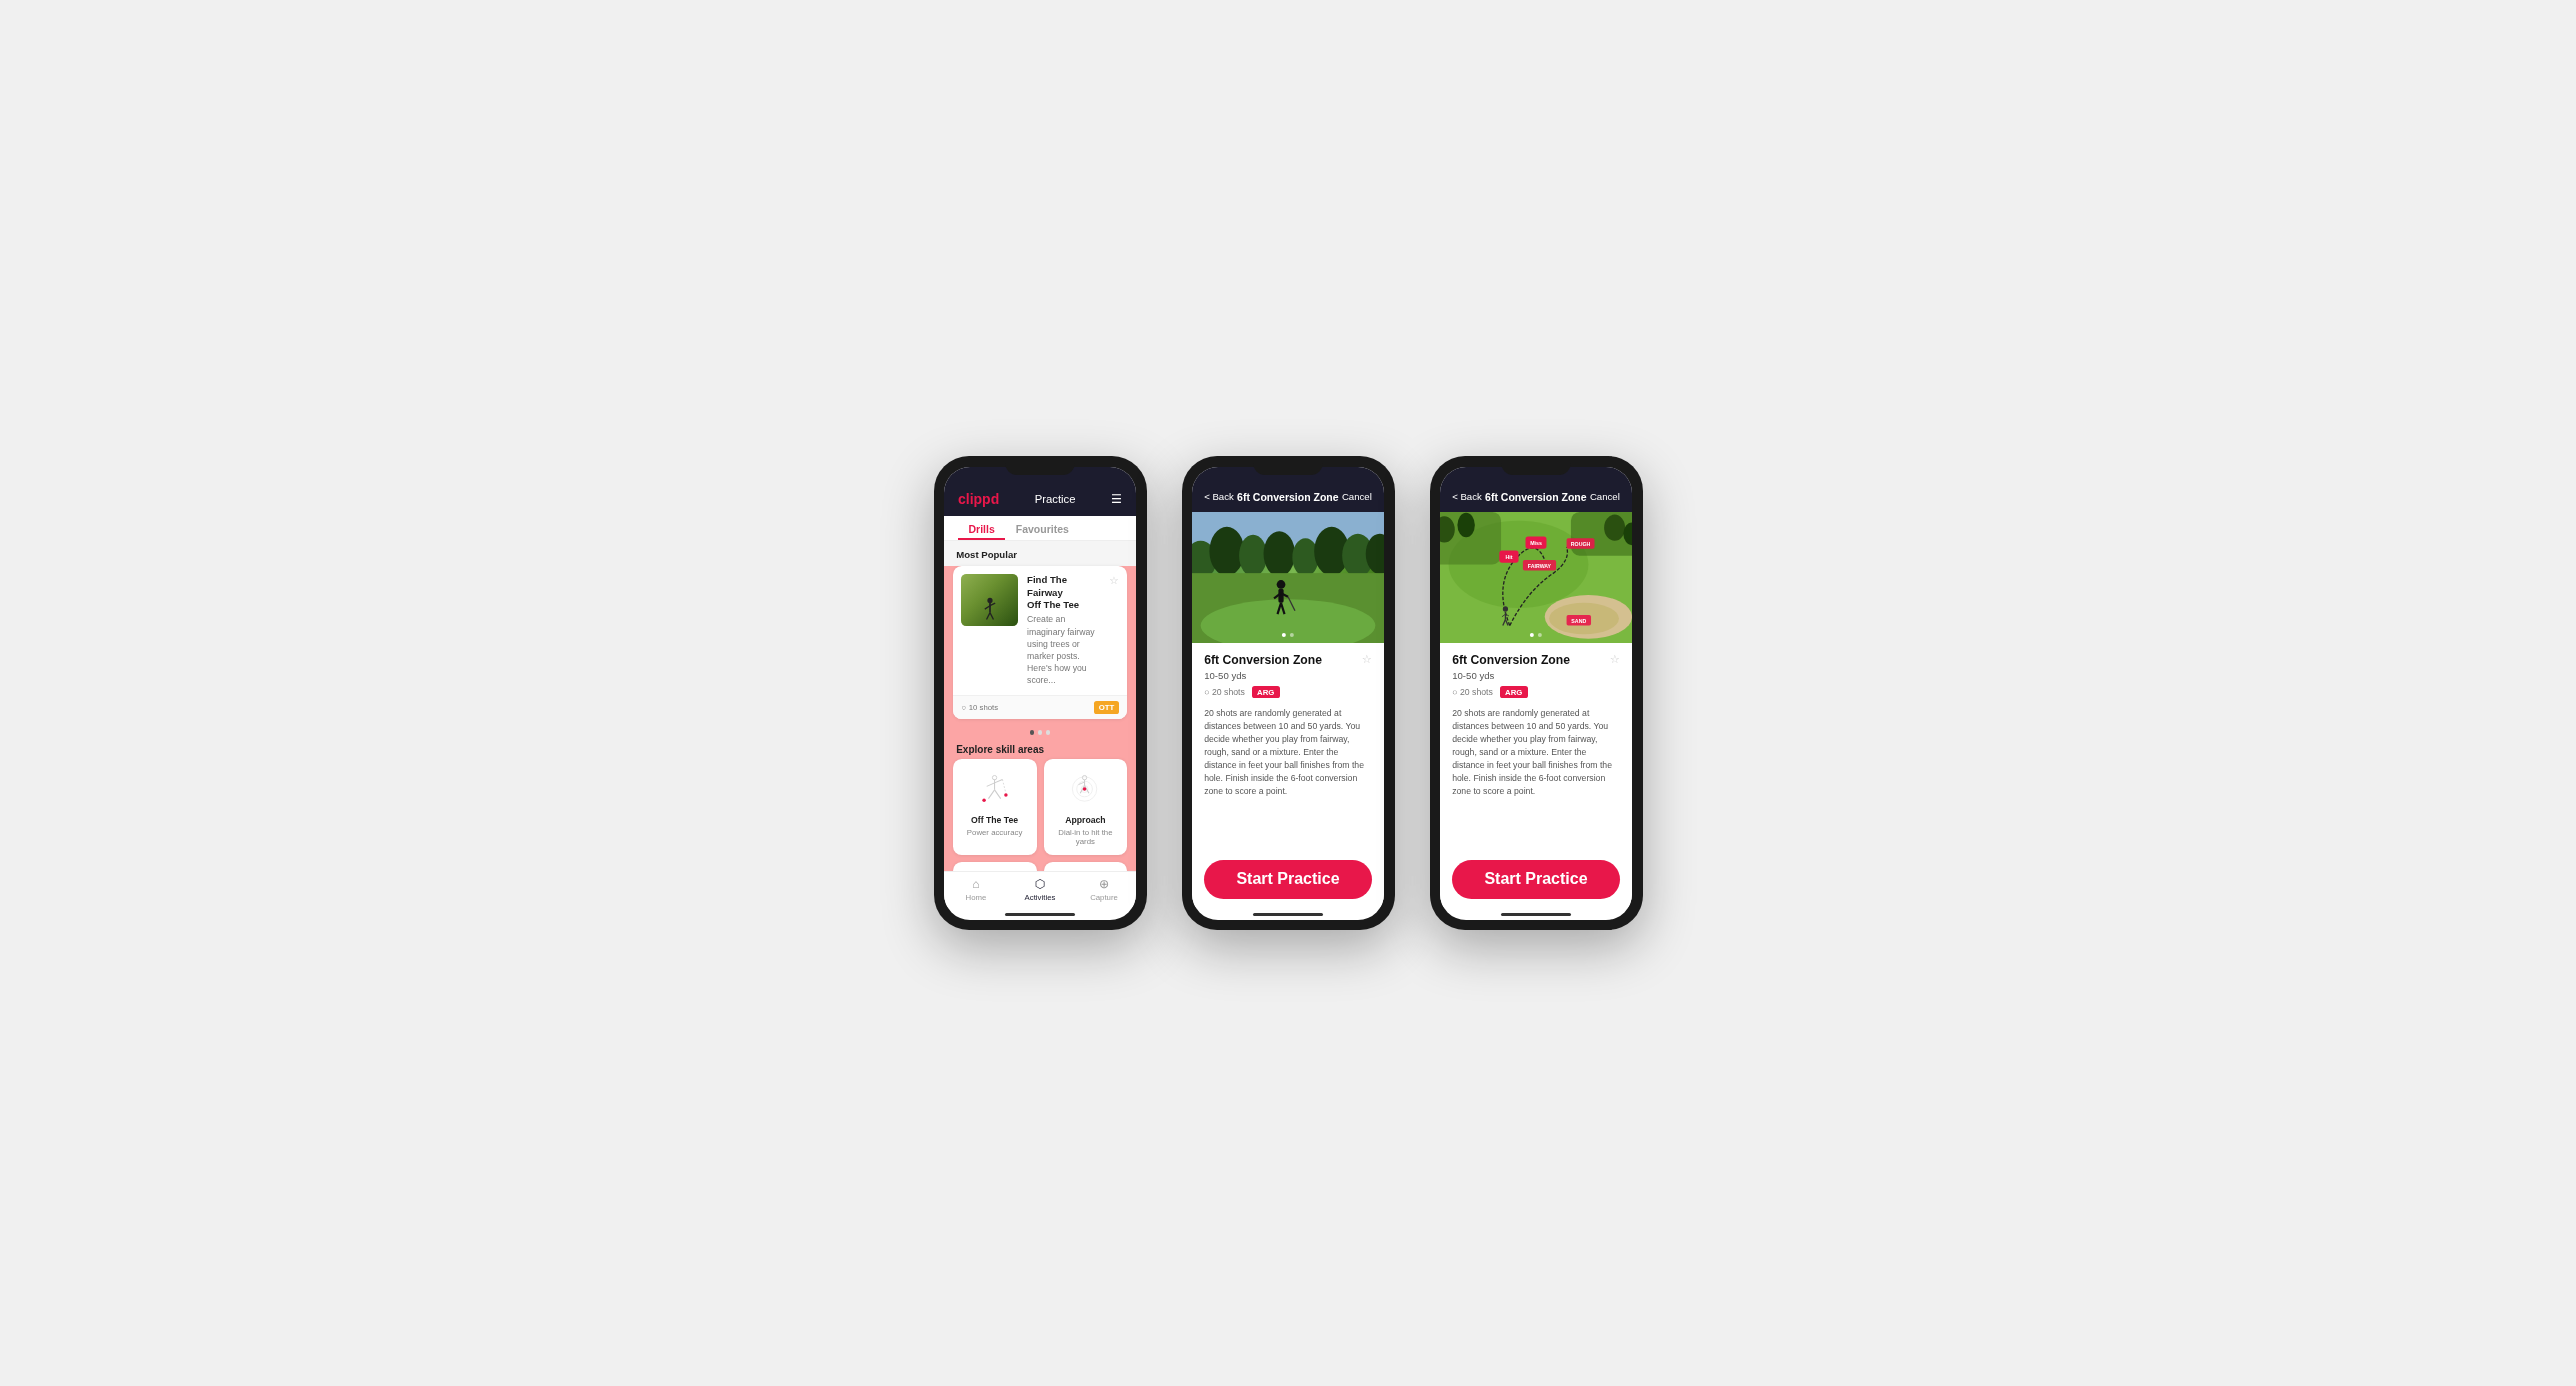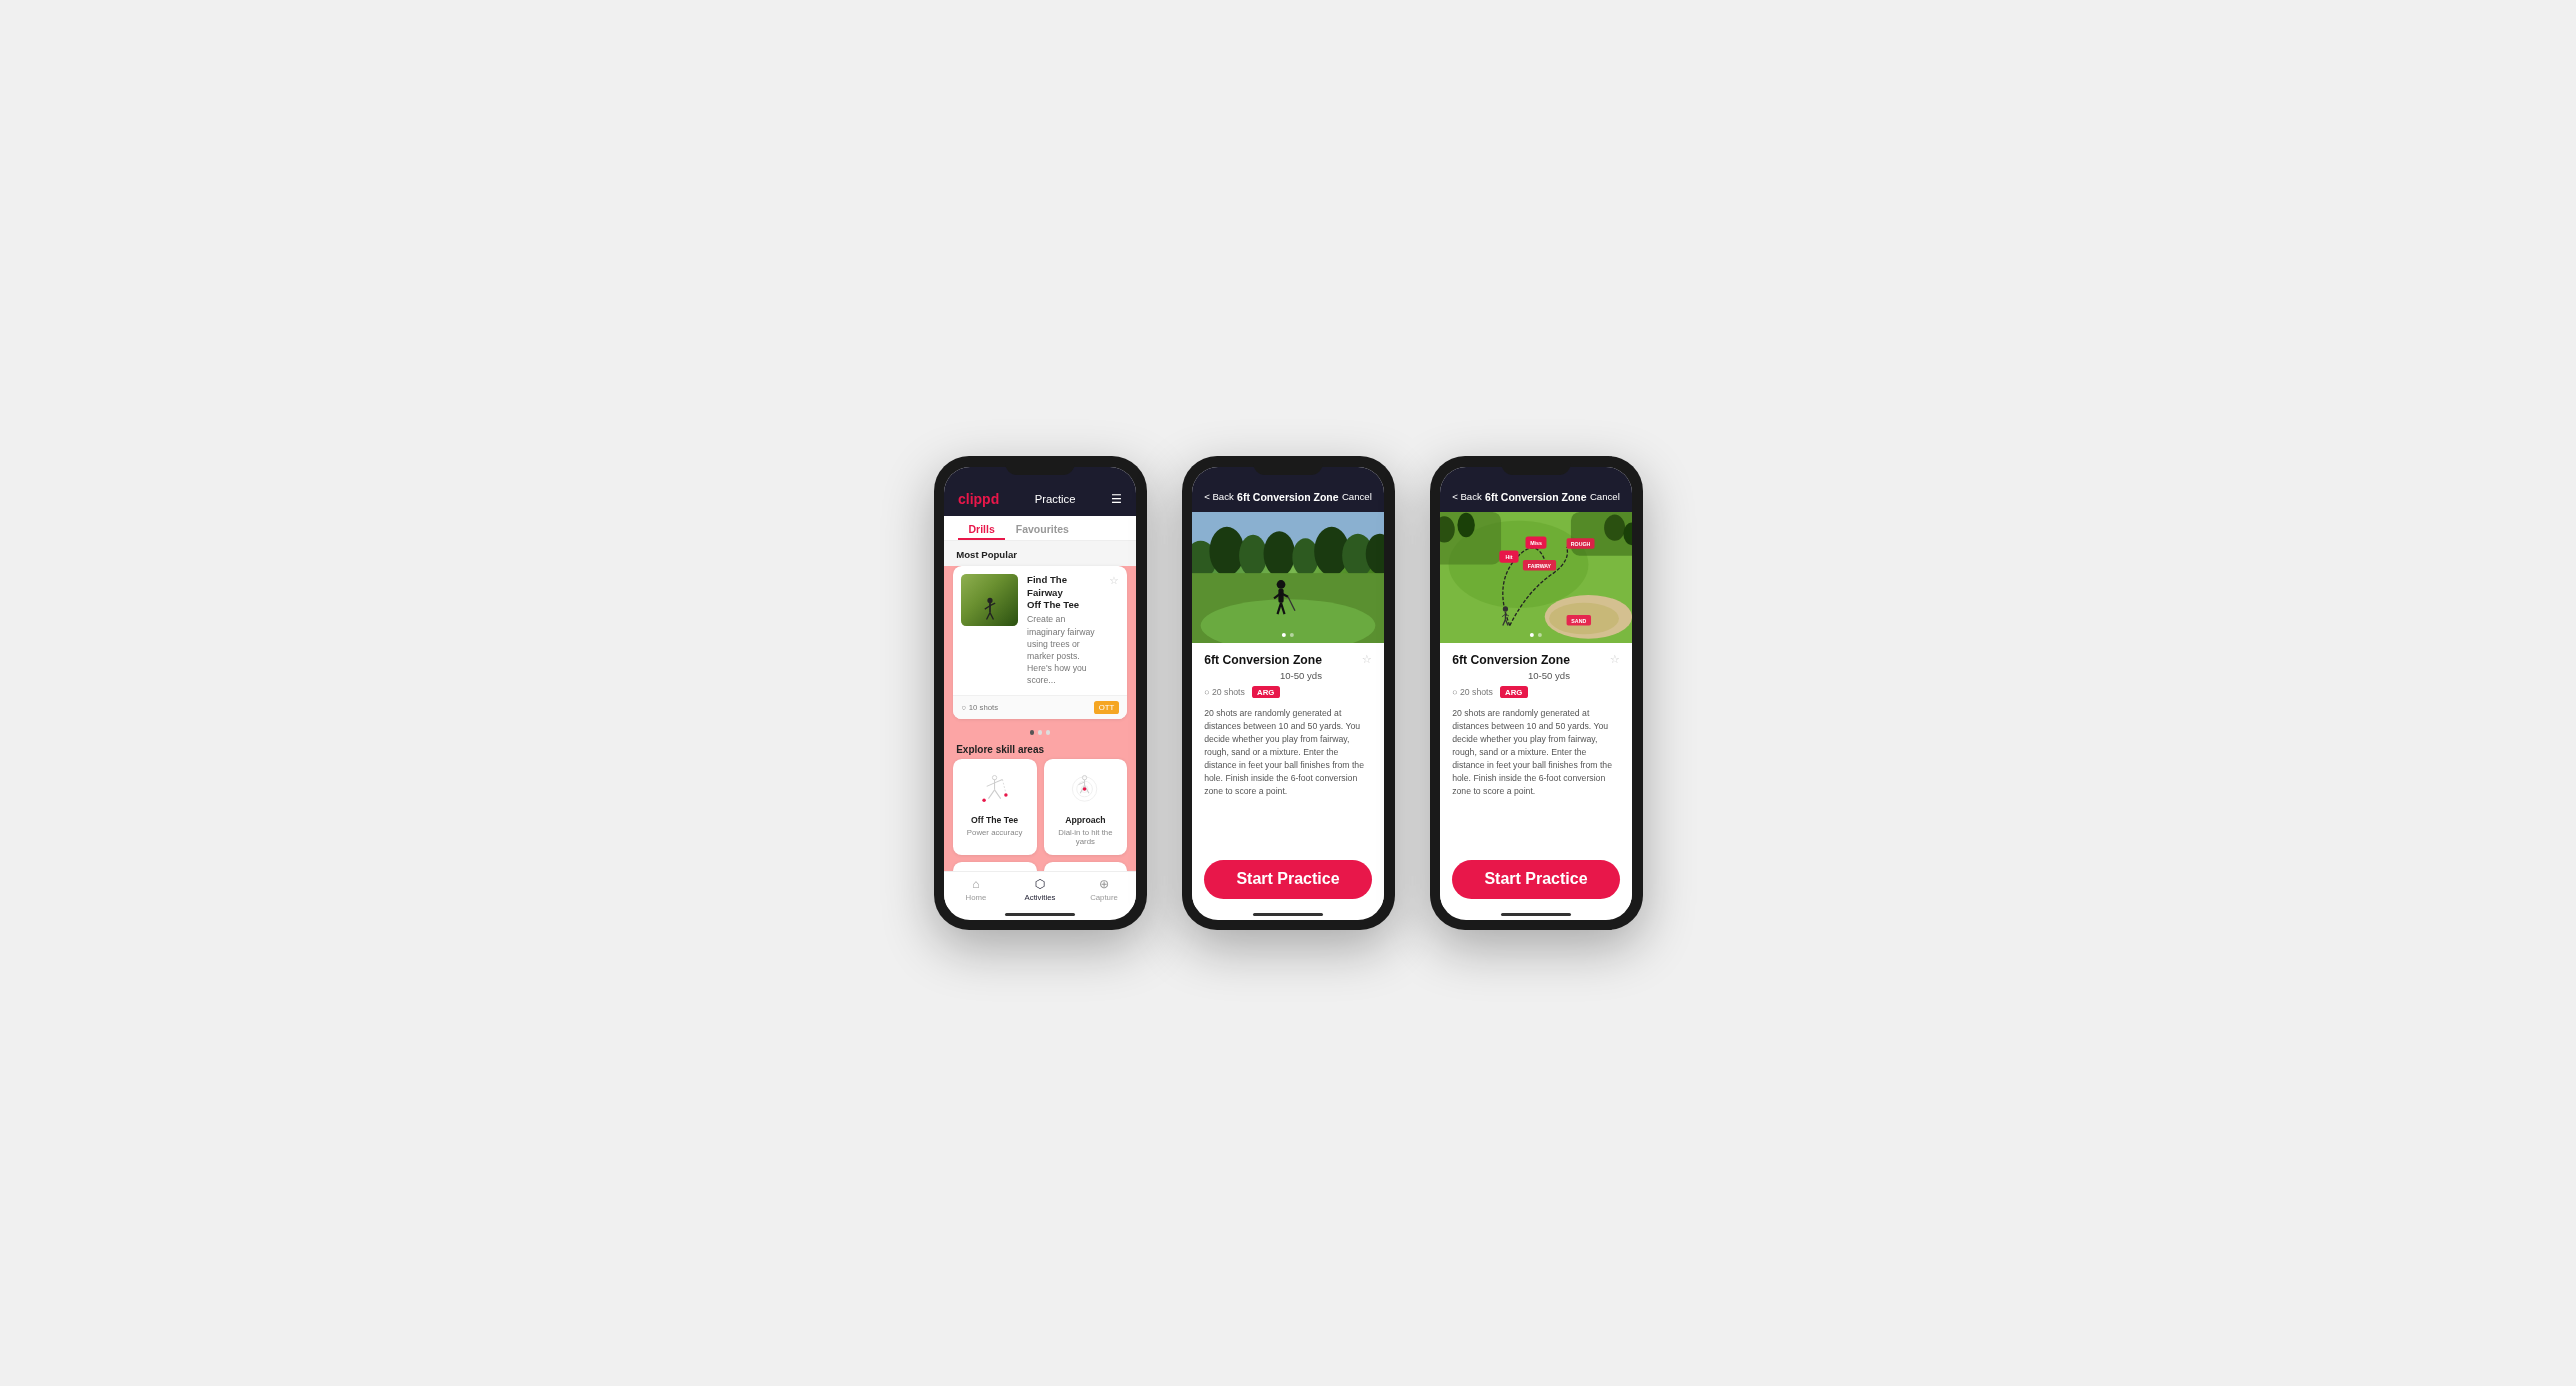--- a/index.html
+++ b/index.html
@@ -169,21 +169,21 @@
     }
     .p1-shots {
       font-size: 7.8px;
       color: #777;
       display: flex;
       align-items: center;
       gap: 2.6px;
     }
     .p1-tag {
       font-size: 7.8px;
-      font-weight: 400;
+      font-weight: 700;
       color: #fff;
       background: #f5a623;
       padding: 1.7px 4.4px;
       border-radius: 2.6px;
     }
     .p1-dots {
       display: flex;
       gap: 3.5px;
       justify-content: center;
       padding: 4.4px;
@@ -323,21 +323,20 @@
     .p2-drill-name {
       font-size: 12.2px;
       font-weight: 700;
       color: #111;
     }
     .p2-drill-fav { color: #ccc; font-size: 11.3px; }
     .p2-drill-range {
       font-size: 9.6px;
       color: #555;
       margin-top: 2.6px;
-      text-align: right;
     }
     .p2-drill-meta {
       display: flex;
       align-items: center;
       gap: 7px;
       margin-top: 5.2px;
     }
     .p2-shots-label {
       font-size: 8.7px;
       color: #777;

